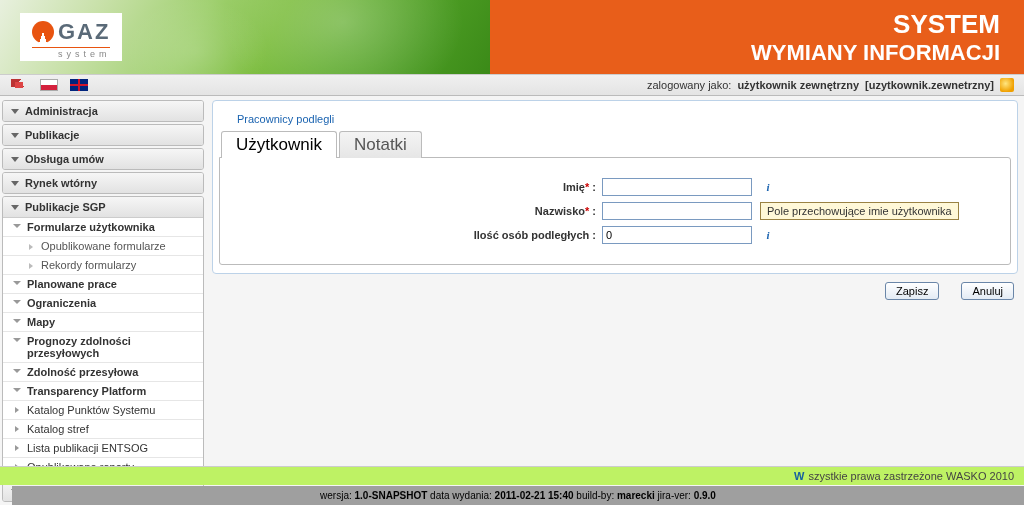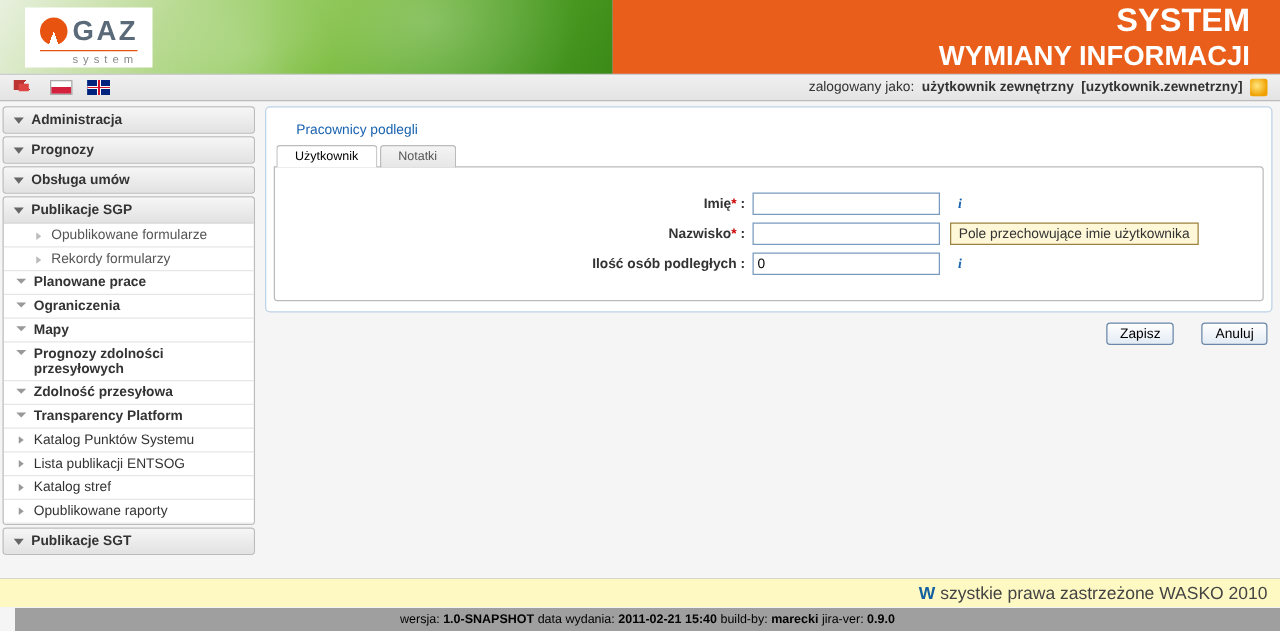--- a/index.html
+++ b/index.html
@@ -6,22 +6,22 @@
   body {
     margin: 0;
     font-family: Tahoma, Verdana, Arial, sans-serif;
     font-size: 11px;
     color: #333;
     background: #f5f5f5;
   }
   
   .banner {
     display: flex;
-    height: 59px;
-    background: #c4b5fd;
+    height: 74px;
+    background: #a21caf;
   }
   .banner-left {
     flex: 0 0 490px;
     display: flex;
     align-items: center;
     padding-left: 20px;
     background: linear-gradient(120deg,
       #e8f0de 0%, #c7e0a7 20%, #a0d070 40%, #7cbd3e 55%,
       #5fab2e 70%, #4a9a22 85%, #3b8a18 100%);
     position: relative;
@@ -213,21 +213,21 @@
     display: flex;
     gap: 2px;
     margin: 4px 0 0 2px;
   }
   .tab {
     border: 1px solid #bbb;
     border-bottom: none;
     border-radius: 3px 3px 0 0;
     background: linear-gradient(#f4f4f4,#e6e6e6);
     padding: 3px 14px;
-    font-size: 10px;
+    font-size: 17px;
     cursor: pointer;
     color: #555;
   }
   .tab.active {
     background: #fff;
     font-weight: normal;
     color: #000;
     position: relative;
     z-index: 2;
   }
@@ -284,23 +284,23 @@
     border: 1px solid #6a86a8;
     border-radius: 3px;
     background: linear-gradient(#fff,#e3ebf4);
     padding: 2px 10px;
     font-size: 11px;
     cursor: pointer;
   }
 
   
   .footer-right {
-    background: #fef9c3;
+    background: #bef264;
     text-align: right;
-    font-size: 14px;
+    font-size: 11px;
     padding: 3px 10px;
     color: #444;
     border-top: 1px solid #ccc;
     position: fixed;
     bottom: 20px; left:0; right:0;
   }
   .footer-right .wlogo {
     color:#1560a0; font-weight:bold; margin-right:4px;
   }
   .footer-center {
@@ -354,47 +354,54 @@
   <div class="sidebar">
     <div class="menu-group">
         <div class="menu-header">
           <span class="chev"></span>
           <span>Administracja</span>
         </div>
       </div>
     <div class="menu-group">
         <div class="menu-header">
           <span class="chev"></span>
-          <span>Prognozy</span>
+          <span>Publikacje</span>
         </div>
       </div>
     <div class="menu-group">
         <div class="menu-header">
           <span class="chev"></span>
           <span>Obsługa umów</span>
         </div>
       </div>
+    <div class="menu-group">
+        <div class="menu-header">
+          <span class="chev"></span>
+          <span>Rynek wtórny</span>
+        </div>
+      </div>
 
     <div class="menu-group">
       <div class="menu-header">
           <span class="chev"></span>
           <span>Publikacje SGP</span>
         </div>
       <div class="submenu">
+        <div class="sub-item bold"><span class="mini-chev"></span><span>Formularze użytkownika</span></div>
         <div class="sub-sub-item"><span>Opublikowane formularze</span></div>
         <div class="sub-sub-item"><span>Rekordy formularzy</span></div>
         <div class="sub-item bold"><span class="mini-chev"></span><span>Planowane prace</span></div>
         <div class="sub-item bold"><span class="mini-chev"></span><span>Ograniczenia</span></div>
         <div class="sub-item bold"><span class="mini-chev"></span><span>Mapy</span></div>
         <div class="sub-item bold"><span class="mini-chev"></span><span>Prognozy zdolności przesyłowych</span></div>
         <div class="sub-item bold"><span class="mini-chev"></span><span>Zdolność przesyłowa</span></div>
         <div class="sub-item bold"><span class="mini-chev"></span><span>Transparency Platform</span></div>
         <div class="sub-item"><span class="mini-arrow"></span><span>Katalog Punktów Systemu</span></div>
+        <div class="sub-item"><span class="mini-arrow"></span><span>Katalog stref</span></div>
         <div class="sub-item"><span class="mini-arrow"></span><span>Lista publikacji ENTSOG</span></div>
-        <div class="sub-item"><span class="mini-arrow"></span><span>Katalog stref</span></div>
         <div class="sub-item"><span class="mini-arrow"></span><span>Opublikowane raporty</span></div>
       </div>
     </div>
 
     <div class="menu-group">
         <div class="menu-header">
           <span class="chev"></span>
           <span>Publikacje SGT</span>
         </div>
       </div>

